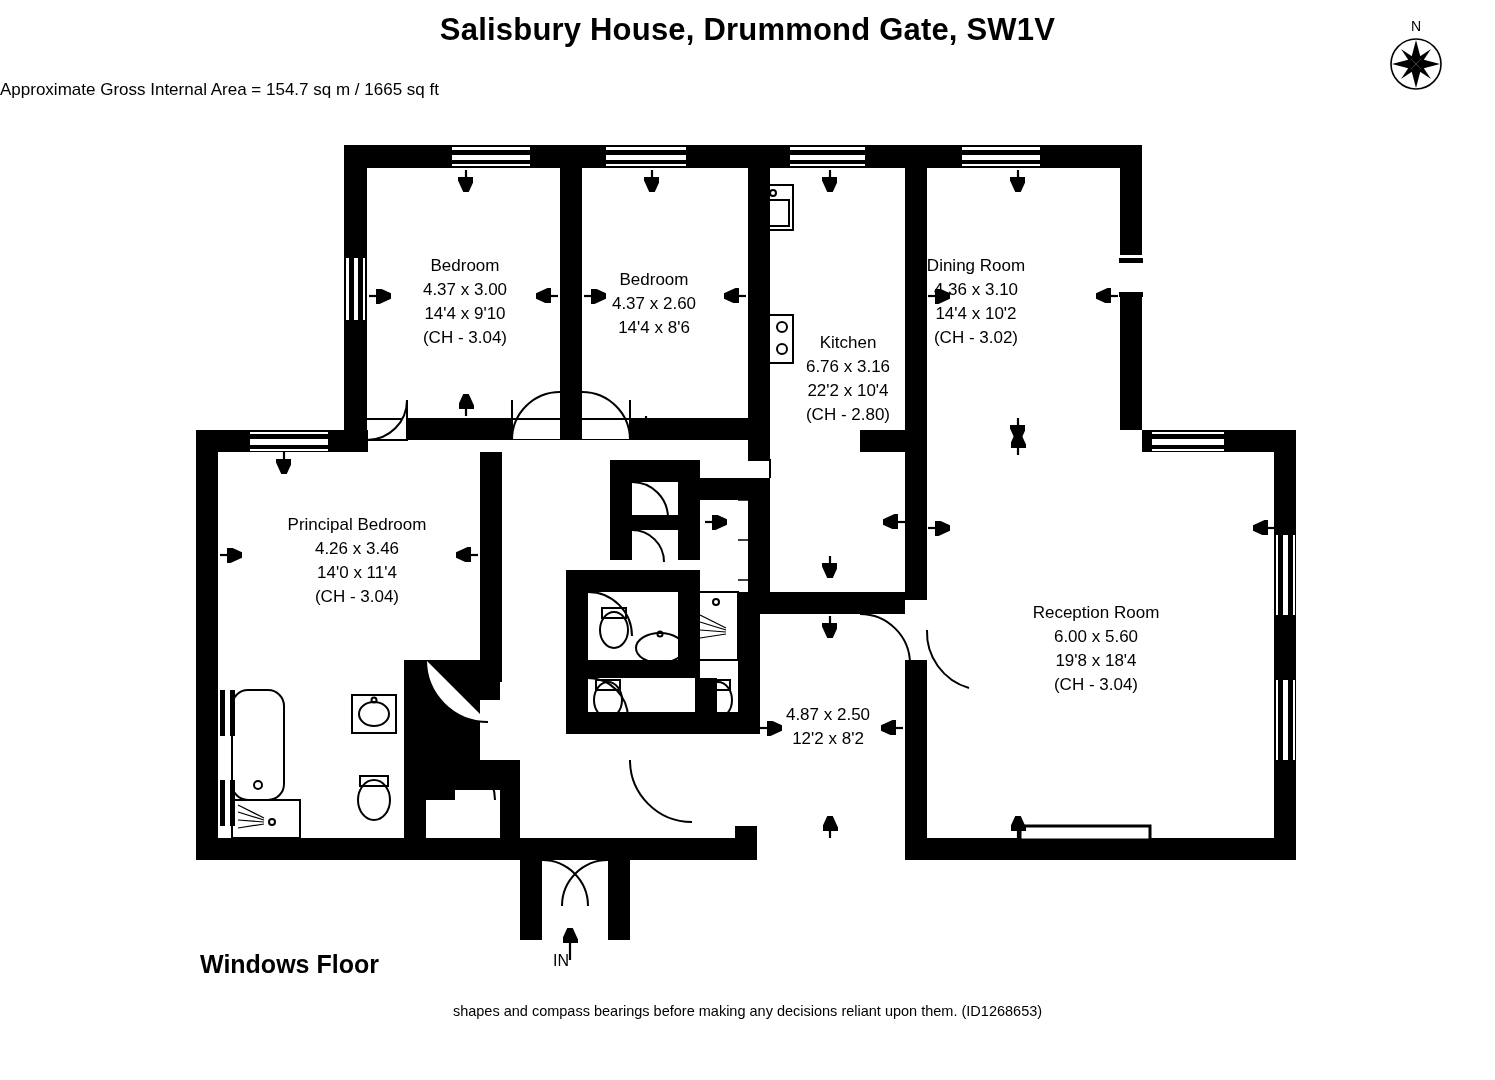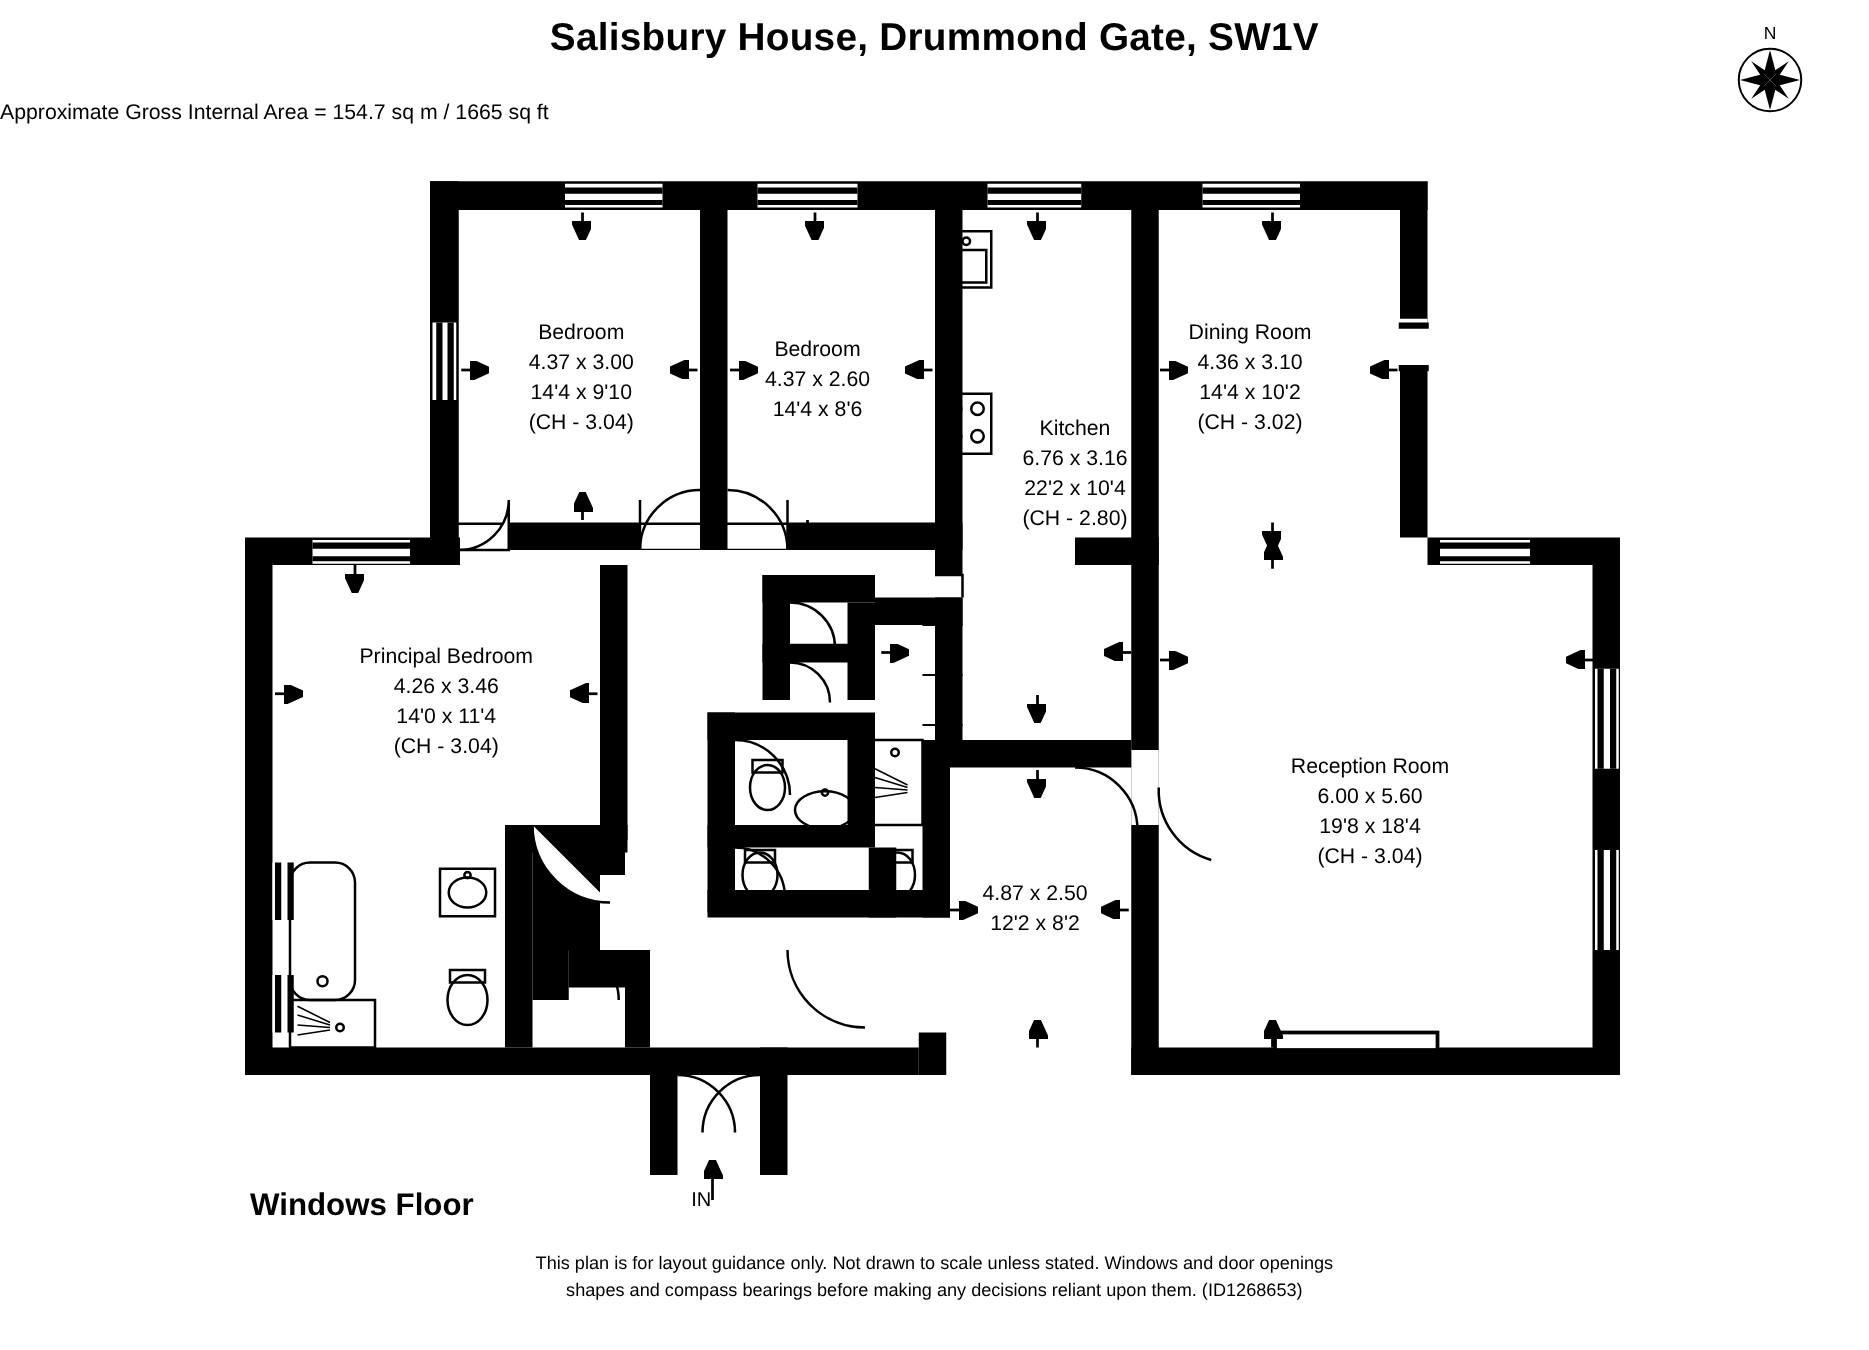--- a/index.html
+++ b/index.html
@@ -328,28 +328,28 @@
     <span class="ch">(CH - 3.04)</span>
   </div>
 
   <div class="room-label" style="left:554px; top:268px; width:200px;">
     <span class="nm">Bedroom</span>
     <span class="dm">4.37 x 2.60</span>
     <span class="dm">14'4 x 8'6</span>
     <span class="ch"></span>
   </div>
 
-  <div class="room-label" style="left:748px; top:331px; width:200px;margin-left:12px;">
+  <div class="room-label" style="left:748px; top:331px; width:200px;">
     <span class="nm">Kitchen</span>
     <span class="dm">6.76 x 3.16</span>
     <span class="dm">22'2 x 10'4</span>
     <span class="ch">(CH - 2.80)</span>
   </div>
 
-  <div class="room-label" style="left:900px; top:254px; width:200px;">
+  <div class="room-label" style="left:876px; top:254px; width:200px;">
     <span class="nm">Dining Room</span>
     <span class="dm">4.36 x 3.10</span>
     <span class="dm">14'4 x 10'2</span>
     <span class="ch">(CH - 3.02)</span>
   </div>
 
   <div class="room-label" style="left:237px; top:513px; width:240px;">
     <span class="nm">Principal Bedroom</span>
     <span class="dm">4.26 x 3.46</span>
     <span class="dm">14'0 x 11'4</span>
@@ -367,17 +367,16 @@
     <span class="nm"></span>
     <span class="dm">4.87 x 2.50</span>
     <span class="dm">12'2 x 8'2</span>
     <span class="ch"></span>
   </div>
 
   <div class="floor-label">Windows Floor</div>
   <div class="in-label">IN</div>
 
   <div class="disclaimer">
-    <div>This plan is for layout guidance only. Not drawn to scale unless stated. Windows and door openings</div>
     <div>shapes and compass bearings before making any decisions reliant upon them. (ID1268653)</div>
   </div>
 
 </div>
 
 </body></html>

